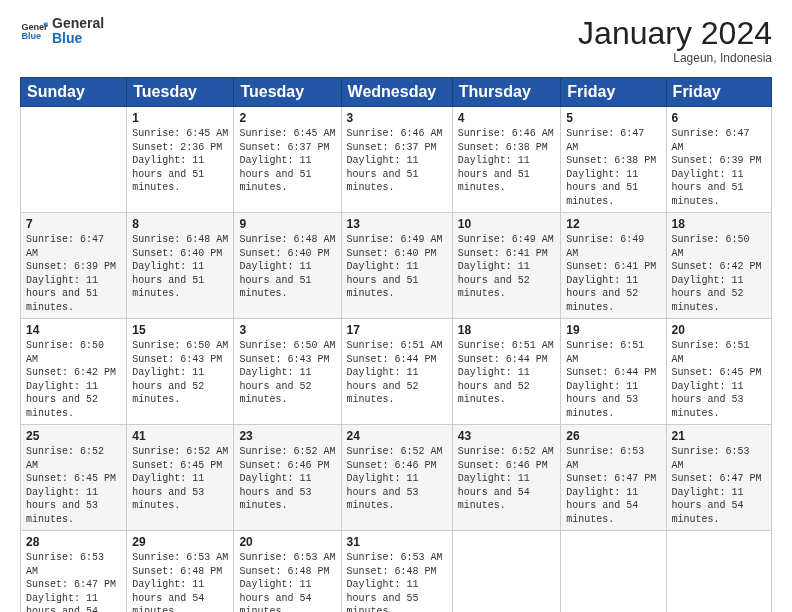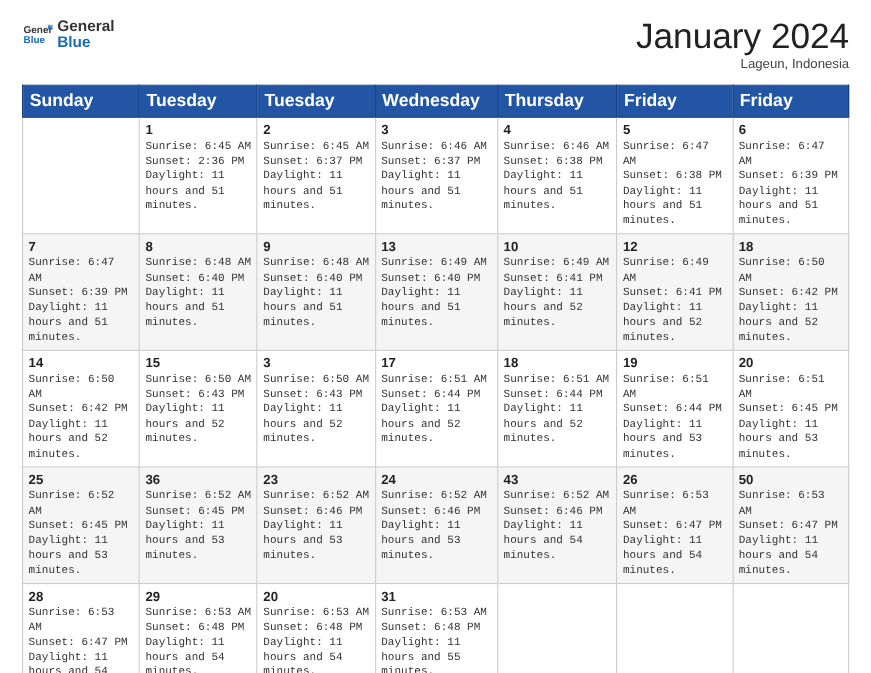--- a/index.html
+++ b/index.html
@@ -292,21 +292,21 @@
         <tr>
           <td>
             <div class="day-num">25</div>
             <div class="day-info">
               <div>Sunrise: 6:52 AM</div>
               <div>Sunset: 6:45 PM</div>
               <div>Daylight: 11 hours and 53 minutes.</div>
             </div>
           </td>
           <td>
-            <div class="day-num">36</div>
+            <div class="day-num">41</div>
             <div class="day-info">
               <div>Sunrise: 6:52 AM</div>
               <div>Sunset: 6:45 PM</div>
               <div>Daylight: 11 hours and 53 minutes.</div>
             </div>
           </td>
           <td>
             <div class="day-num">23</div>
             <div class="day-info">
               <div>Sunrise: 6:52 AM</div>
@@ -332,21 +332,21 @@
           </td>
           <td>
             <div class="day-num">26</div>
             <div class="day-info">
               <div>Sunrise: 6:53 AM</div>
               <div>Sunset: 6:47 PM</div>
               <div>Daylight: 11 hours and 54 minutes.</div>
             </div>
           </td>
           <td>
-            <div class="day-num">50</div>
+            <div class="day-num">21</div>
             <div class="day-info">
               <div>Sunrise: 6:53 AM</div>
               <div>Sunset: 6:47 PM</div>
               <div>Daylight: 11 hours and 54 minutes.</div>
             </div>
           </td>
         </tr>
         <tr>
           <td>
             <div class="day-num">28</div>

